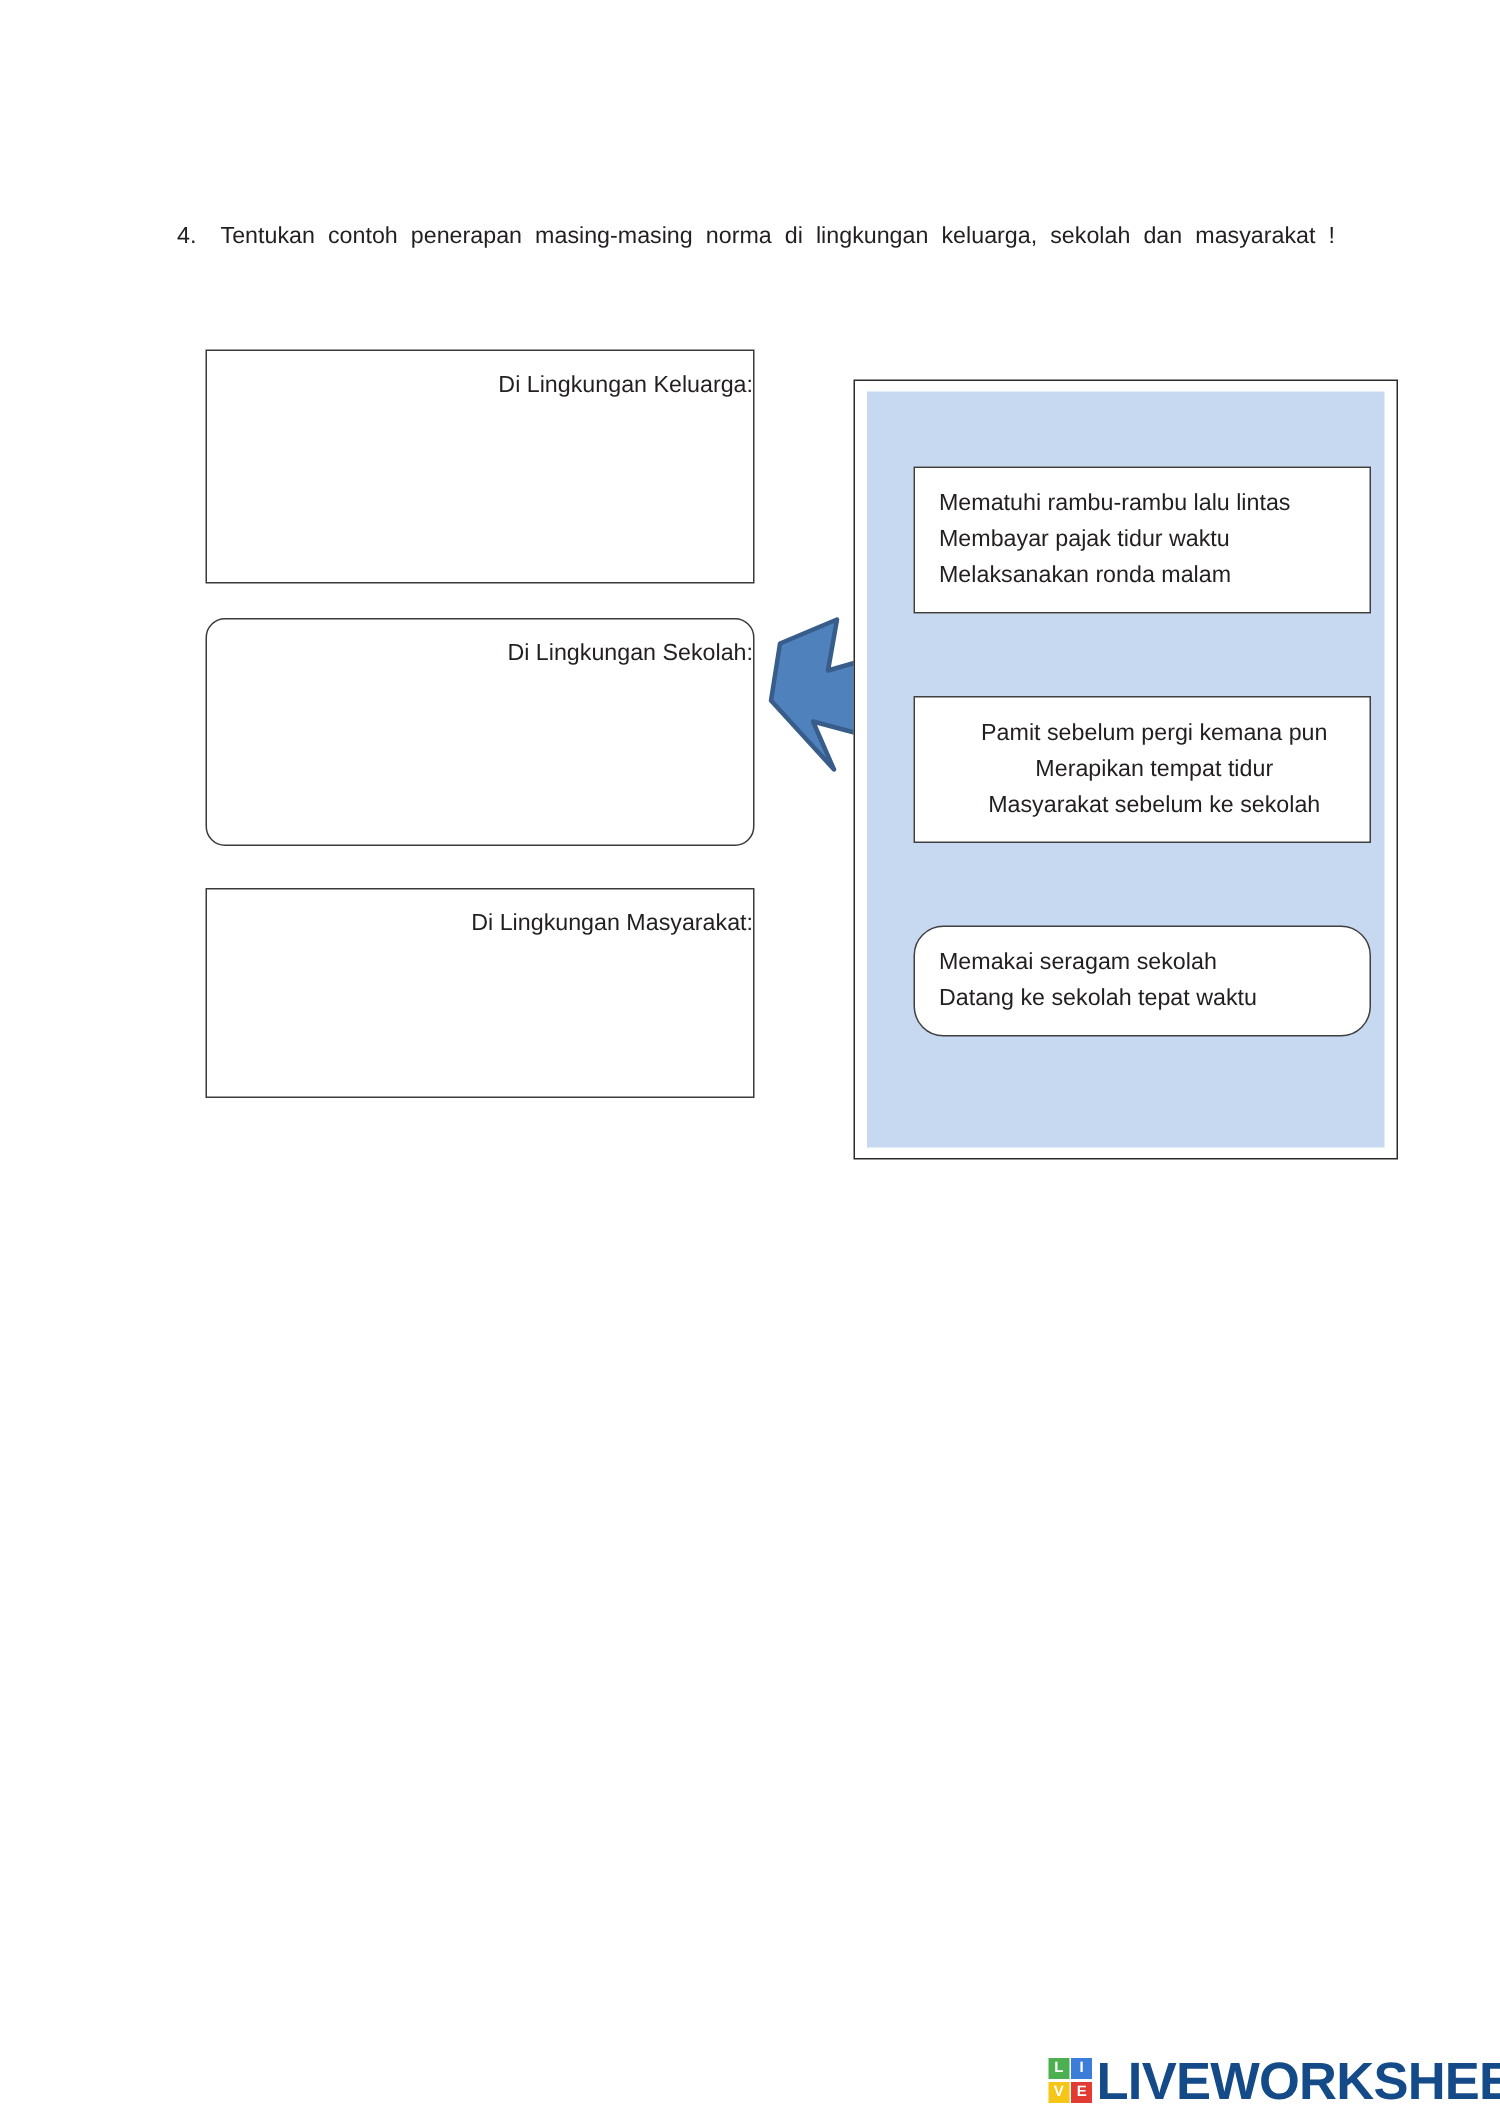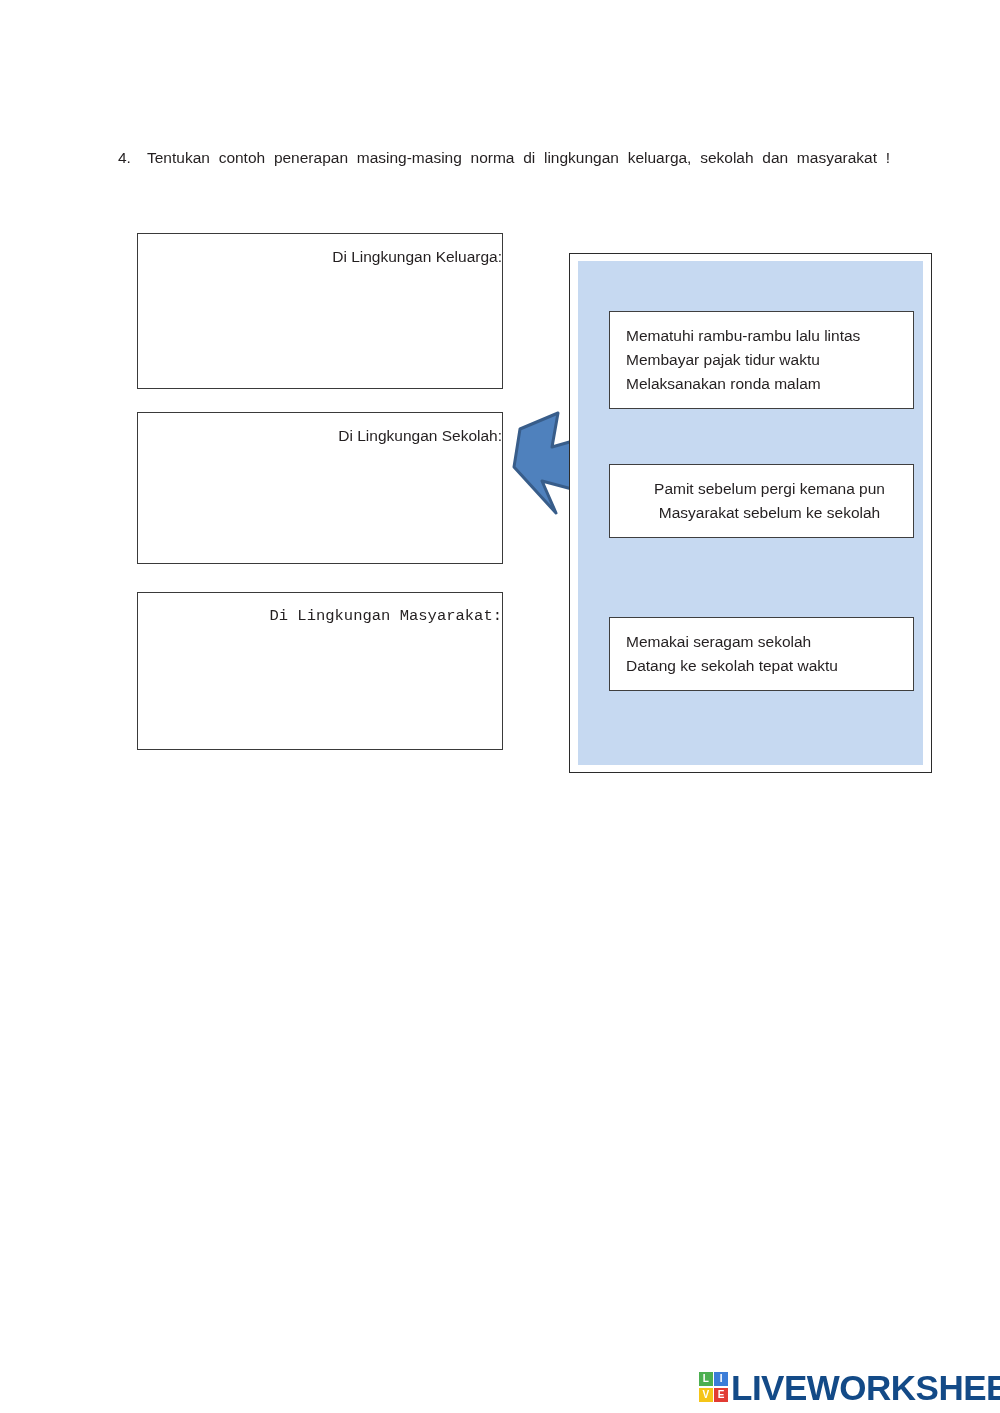--- a/index.html
+++ b/index.html
@@ -48,22 +48,22 @@
   
   .answer-box {
     position: absolute;
     left: 137px;
     width: 366px;
     border: 1.3px solid #3a3a3a;
     background: #ffffff;
     box-sizing: border-box;
   }
   .answer-box.b1 { top: 233px; height: 156px; }
-  .answer-box.b2 { top: 412px; height: 152px; }
-  .answer-box.b3 { top: 592px; height: 158px; font-family: Liberation Mono, monospace; }
+  .answer-box.b2 { top: 412px; height: 152px; border-radius: 13px; }
+  .answer-box.b3 { top: 592px; height: 140px; }
   .answer-box-label {
     display: block;
     text-align: right;
     font-size: 15.5px;
     line-height: 20px;
     padding-top: 13px;
     color: #231f20;
   }
 
   
@@ -90,21 +90,21 @@
     position: absolute;
     left: 31px;
     width: 305px;
     background: #ffffff;
     border: 1.3px solid #3f3f3f;
     box-sizing: border-box;
     padding: 12px 0 12px 16px;
   }
   .fact-box.f1 { top: 50px; }
   .fact-box.f2 { top: 203px; text-align: center; }
-  .fact-box.f3 { top: 356px; }
+  .fact-box.f3 { top: 356px; border-radius: 20px; }
   .fact-line {
     display: block;
     font-size: 15.5px;
     line-height: 24px;
     white-space: nowrap;
     color: #231f20;
   }
 
   
   .arrow-wrap {
@@ -185,20 +185,21 @@
   <div class="blue-panel-fill">
 
     <div class="fact-box f1">
       <span class="fact-line">Mematuhi rambu-rambu lalu lintas</span>
       <span class="fact-line">Membayar pajak tidur waktu</span>
       <span class="fact-line">Melaksanakan ronda malam</span>
     </div>
 
     <div class="fact-box f2">
       <span class="fact-line">Pamit sebelum pergi kemana pun</span>
+      <span class="fact-line">Merapikan tempat tidur</span>
       <span class="fact-line">Masyarakat sebelum ke sekolah</span>
     </div>
 
     <div class="fact-box f3">
       <span class="fact-line">Memakai seragam sekolah</span>
       <span class="fact-line">Datang ke sekolah tepat waktu</span>
     </div>
 
   </div>
 </div>

